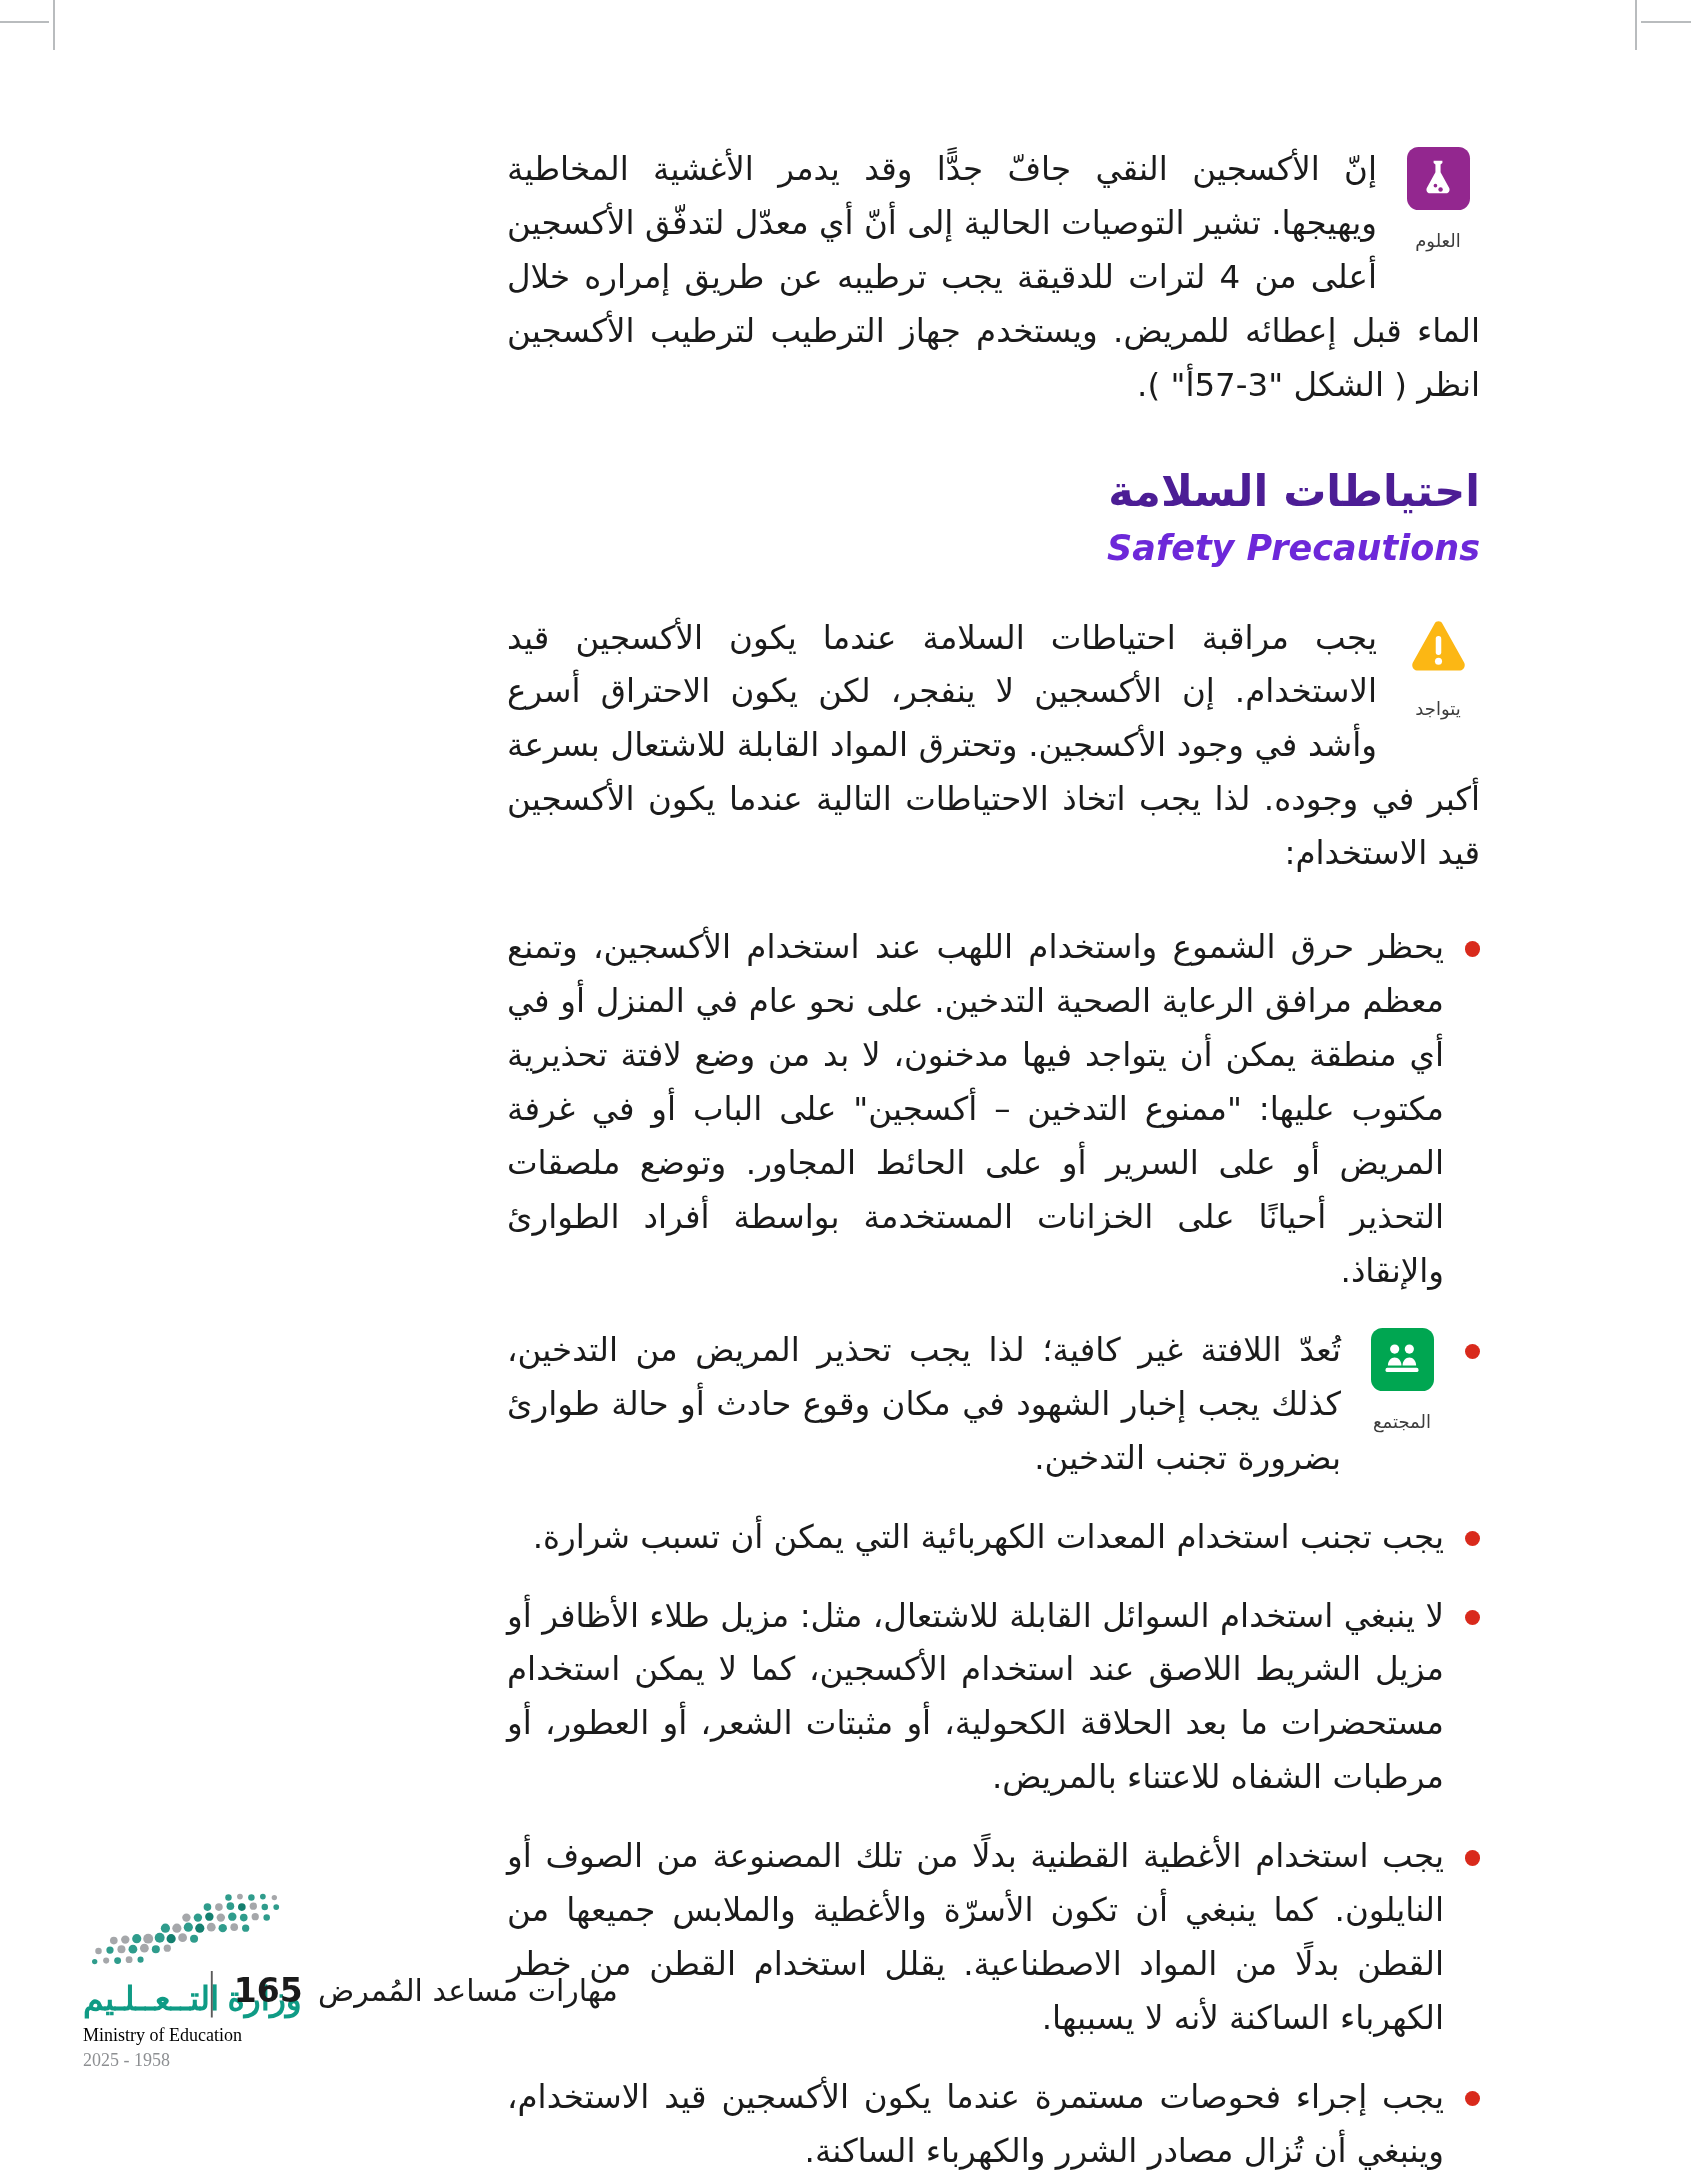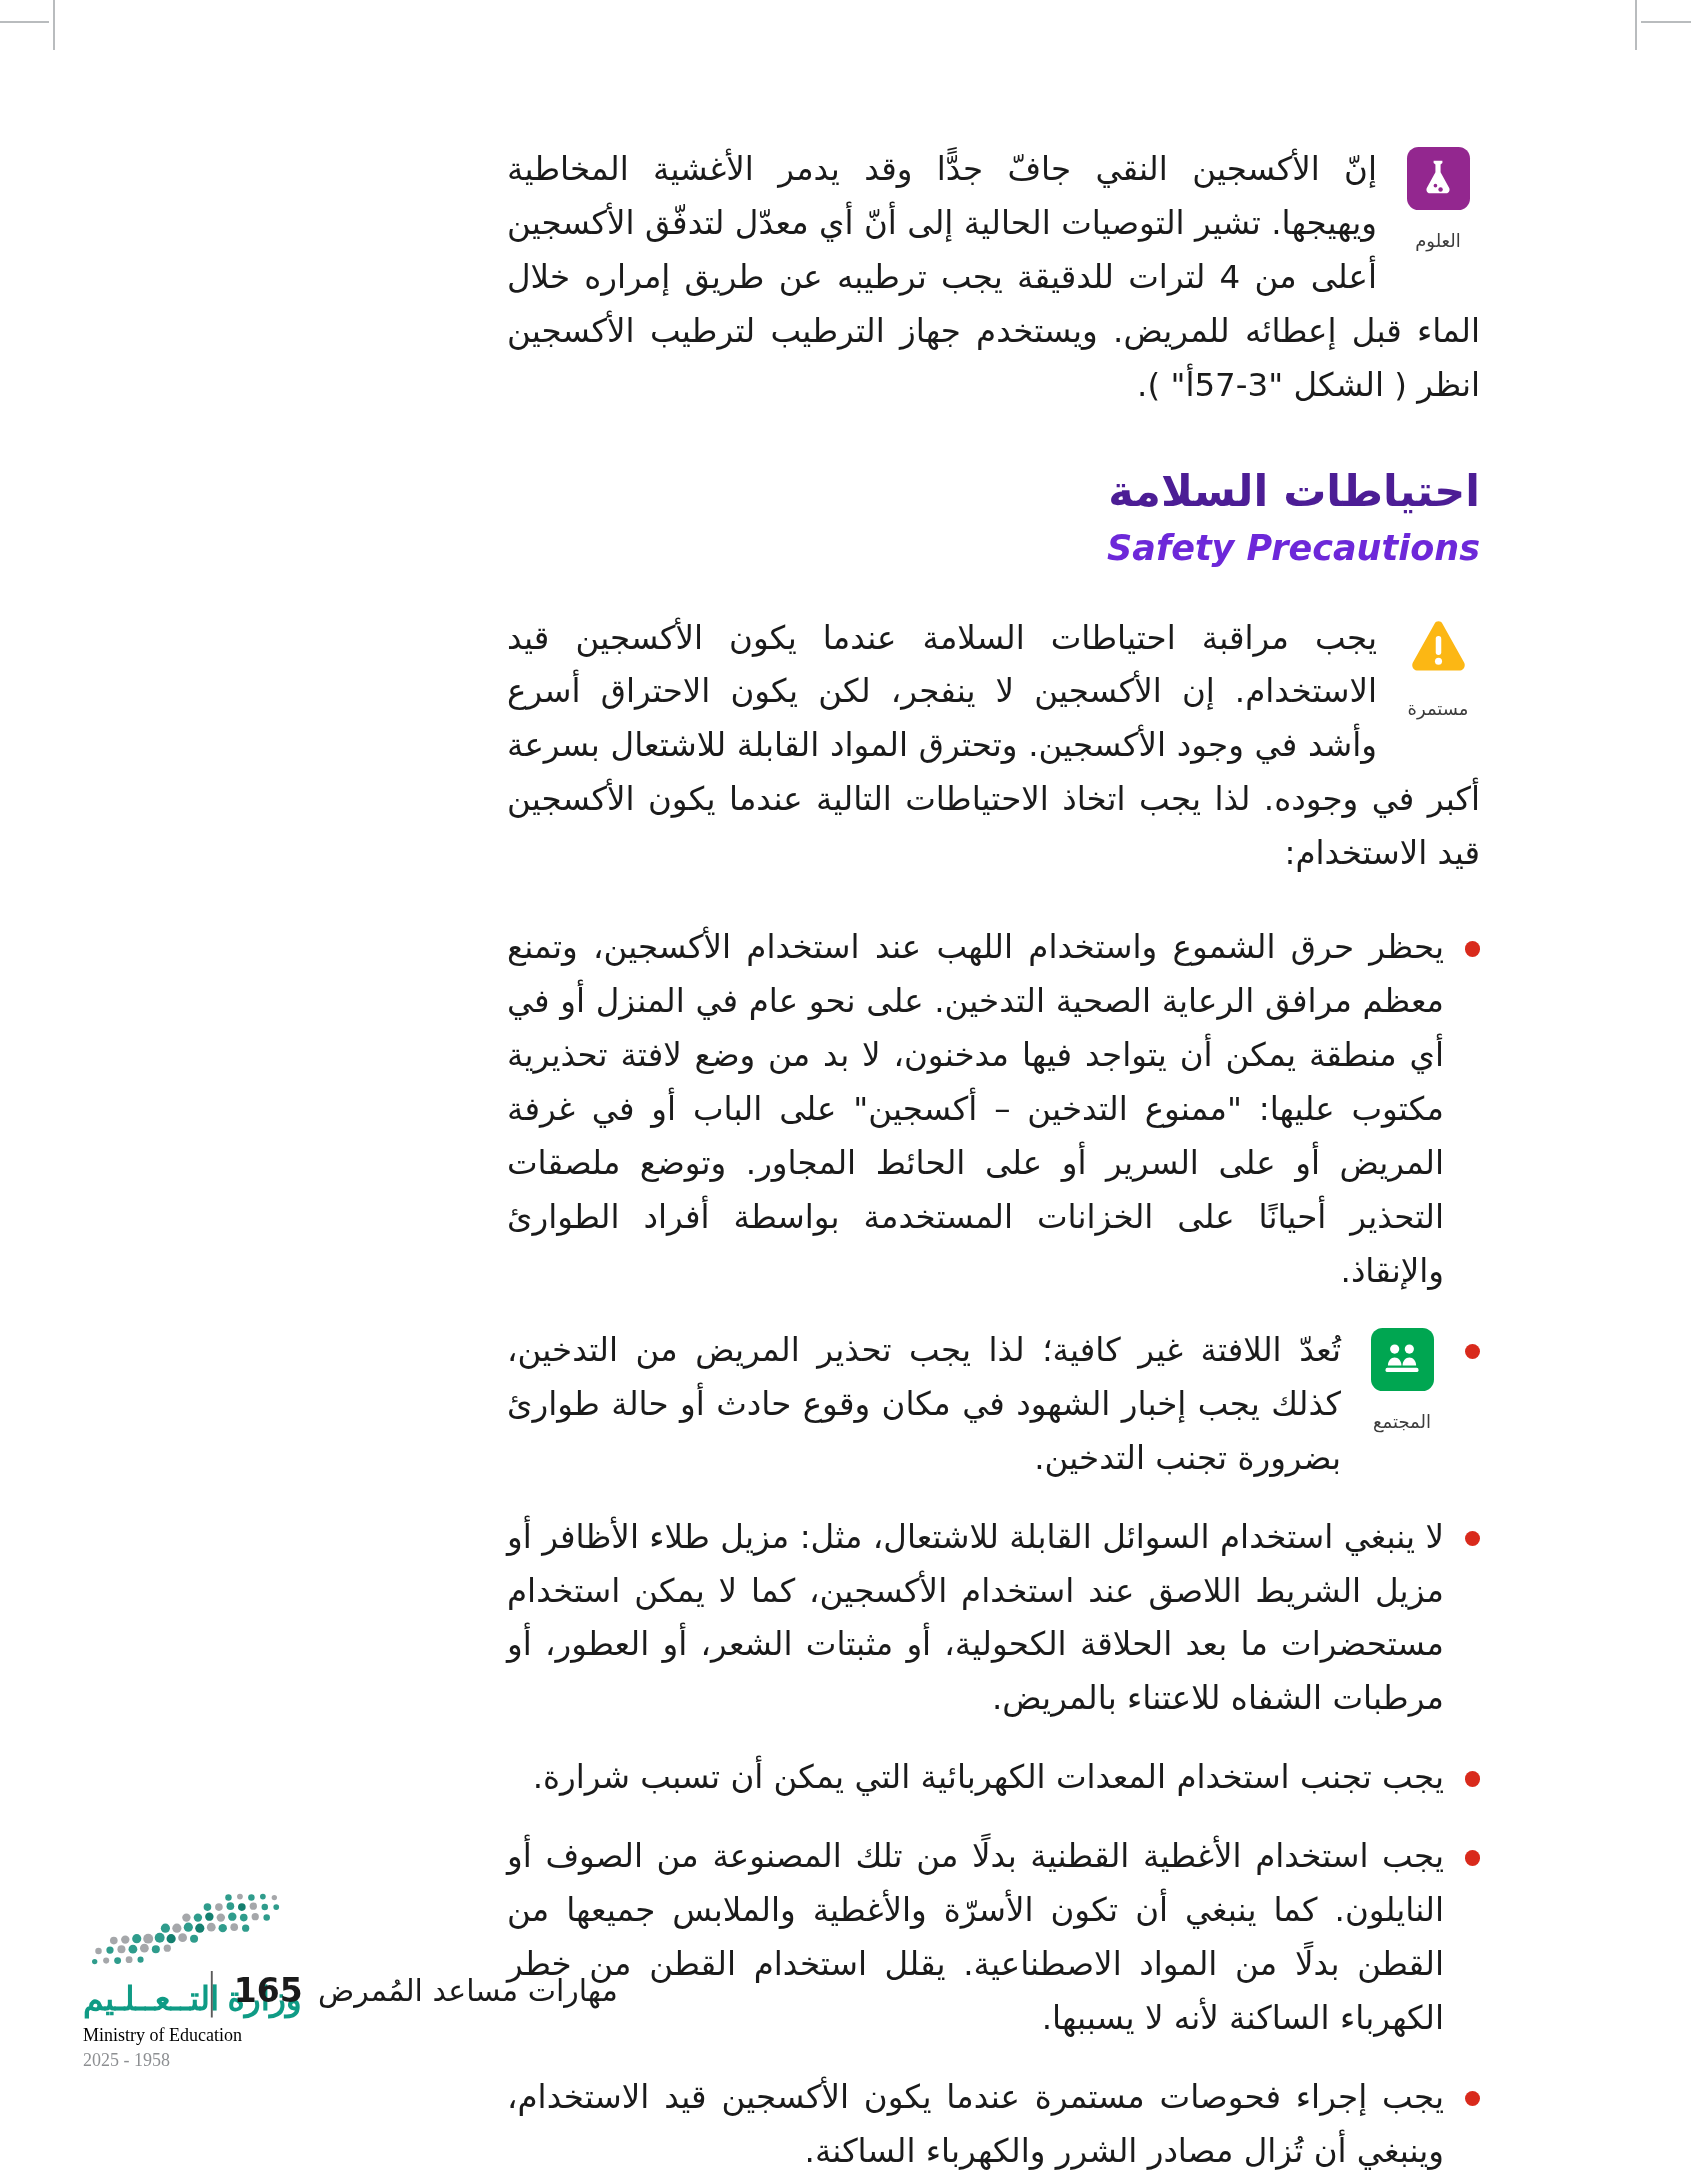--- a/index.html
+++ b/index.html
@@ -171,21 +171,21 @@
 
     <div class="para safety-para">
       <span class="icon-block">
         <span class="icon-box warning">
           <svg viewBox="0 0 24 24" aria-hidden="true">
             <path fill="#fcb714" d="M12 2.4c.62 0 1.18.33 1.5.9l8.3 14.9c.6 1.2-.2 2.9-1.5 2.9H3.7c-1.3 0-2.1-1.7-1.5-2.9L10.5 3.3c.32-.57.88-.9 1.5-.9z"></path>
             <rect x="10.95" y="8" width="2.1" height="7.2" rx="1" fill="#ffffff"></rect>
             <circle cx="12" cy="17.6" r="1.35" fill="#ffffff"></circle>
           </svg>
         </span>
-        <span class="icon-label">مستمرة</span>
+        <span class="icon-label">يتواجد</span>
       </span>
       <p>يجب مراقبة احتياطات السلامة عندما يكون الأكسجين قيد الاستخدام. إن الأكسجين لا ينفجر، لكن يكون الاحتراق أسرع وأشد في وجود الأكسجين. وتحترق المواد القابلة للاشتعال بسرعة أكبر في وجوده. لذا يجب اتخاذ الاحتياطات التالية عندما يكون الأكسجين قيد الاستخدام:</p>
     </div>
 
     <div class="bullets">
 
       <div class="bullet">
         <span class="dot"></span>
         <p>يحظر حرق الشموع واستخدام اللهب عند استخدام الأكسجين، وتمنع معظم مرافق الرعاية الصحية التدخين. على نحو عام في المنزل أو في أي منطقة يمكن أن يتواجد فيها مدخنون، لا بد من وضع لافتة تحذيرية مكتوب عليها: "ممنوع التدخين – أكسجين" على الباب أو في غرفة المريض أو على السرير أو على الحائط المجاور. وتوضع ملصقات التحذير أحيانًا على الخزانات المستخدمة بواسطة أفراد الطوارئ والإنقاذ.</p>
       </div>
@@ -202,26 +202,26 @@
               <rect x="3" y="16.8" width="18" height="2.3" rx="1" fill="#ffffff"></rect>
             </svg>
           </span>
           <span class="icon-label">المجتمع</span>
         </span>
         <p>تُعدّ اللافتة غير كافية؛ لذا يجب تحذير المريض من التدخين، كذلك يجب إخبار الشهود في مكان وقوع حادث أو حالة طوارئ بضرورة تجنب التدخين.</p>
       </div>
 
       <div class="bullet">
         <span class="dot"></span>
+        <p>يجب تجنب استخدام المعدات الكهربائية التي يمكن أن تسبب شرارة.</p>
+      </div>
+
+      <div class="bullet">
+        <span class="dot"></span>
         <p>لا ينبغي استخدام السوائل القابلة للاشتعال، مثل: مزيل طلاء الأظافر أو مزيل الشريط اللاصق عند استخدام الأكسجين، كما لا يمكن استخدام مستحضرات ما بعد الحلاقة الكحولية، أو مثبتات الشعر، أو العطور، أو مرطبات الشفاه للاعتناء بالمريض.</p>
-      </div>
-
-      <div class="bullet">
-        <span class="dot"></span>
-        <p>يجب تجنب استخدام المعدات الكهربائية التي يمكن أن تسبب شرارة.</p>
       </div>
 
       <div class="bullet">
         <span class="dot"></span>
         <p>يجب استخدام الأغطية القطنية بدلًا من تلك المصنوعة من الصوف أو النايلون. كما ينبغي أن تكون الأسرّة والأغطية والملابس جميعها من القطن بدلًا من المواد الاصطناعية. يقلل استخدام القطن من خطر الكهرباء الساكنة لأنه لا يسببها.</p>
       </div>
 
       <div class="bullet">
         <span class="dot"></span>
         <p>يجب إجراء فحوصات مستمرة عندما يكون الأكسجين قيد الاستخدام، وينبغي أن تُزال مصادر الشرر والكهرباء الساكنة.</p>

